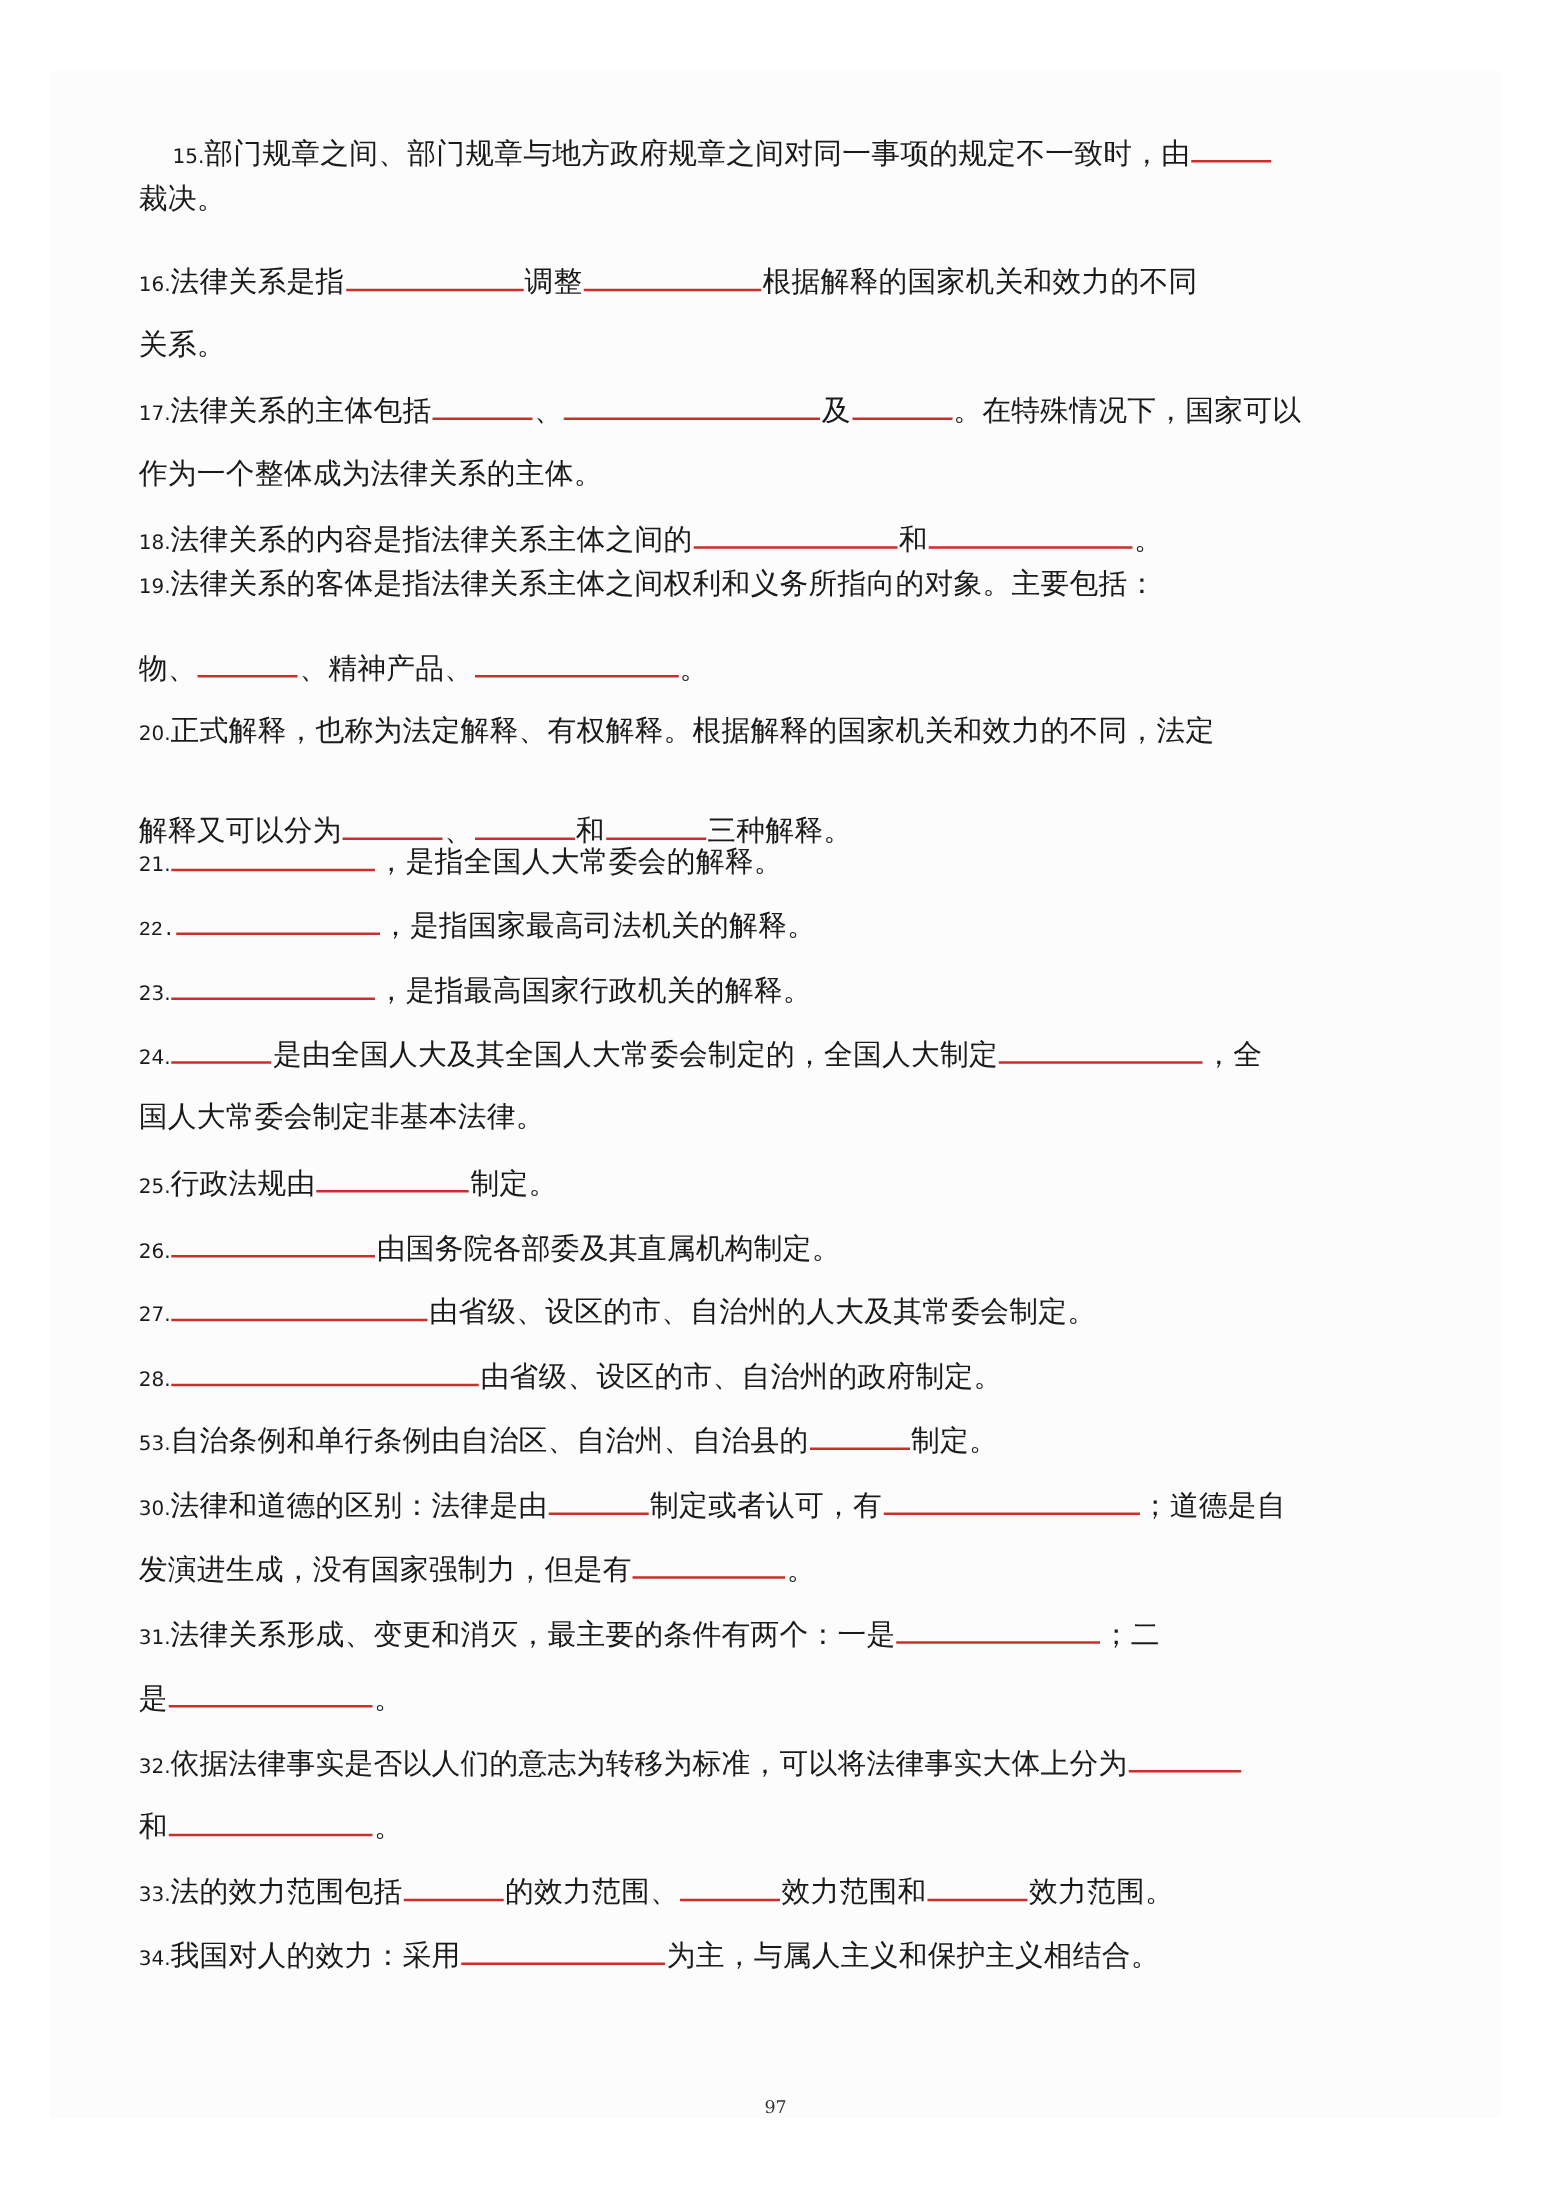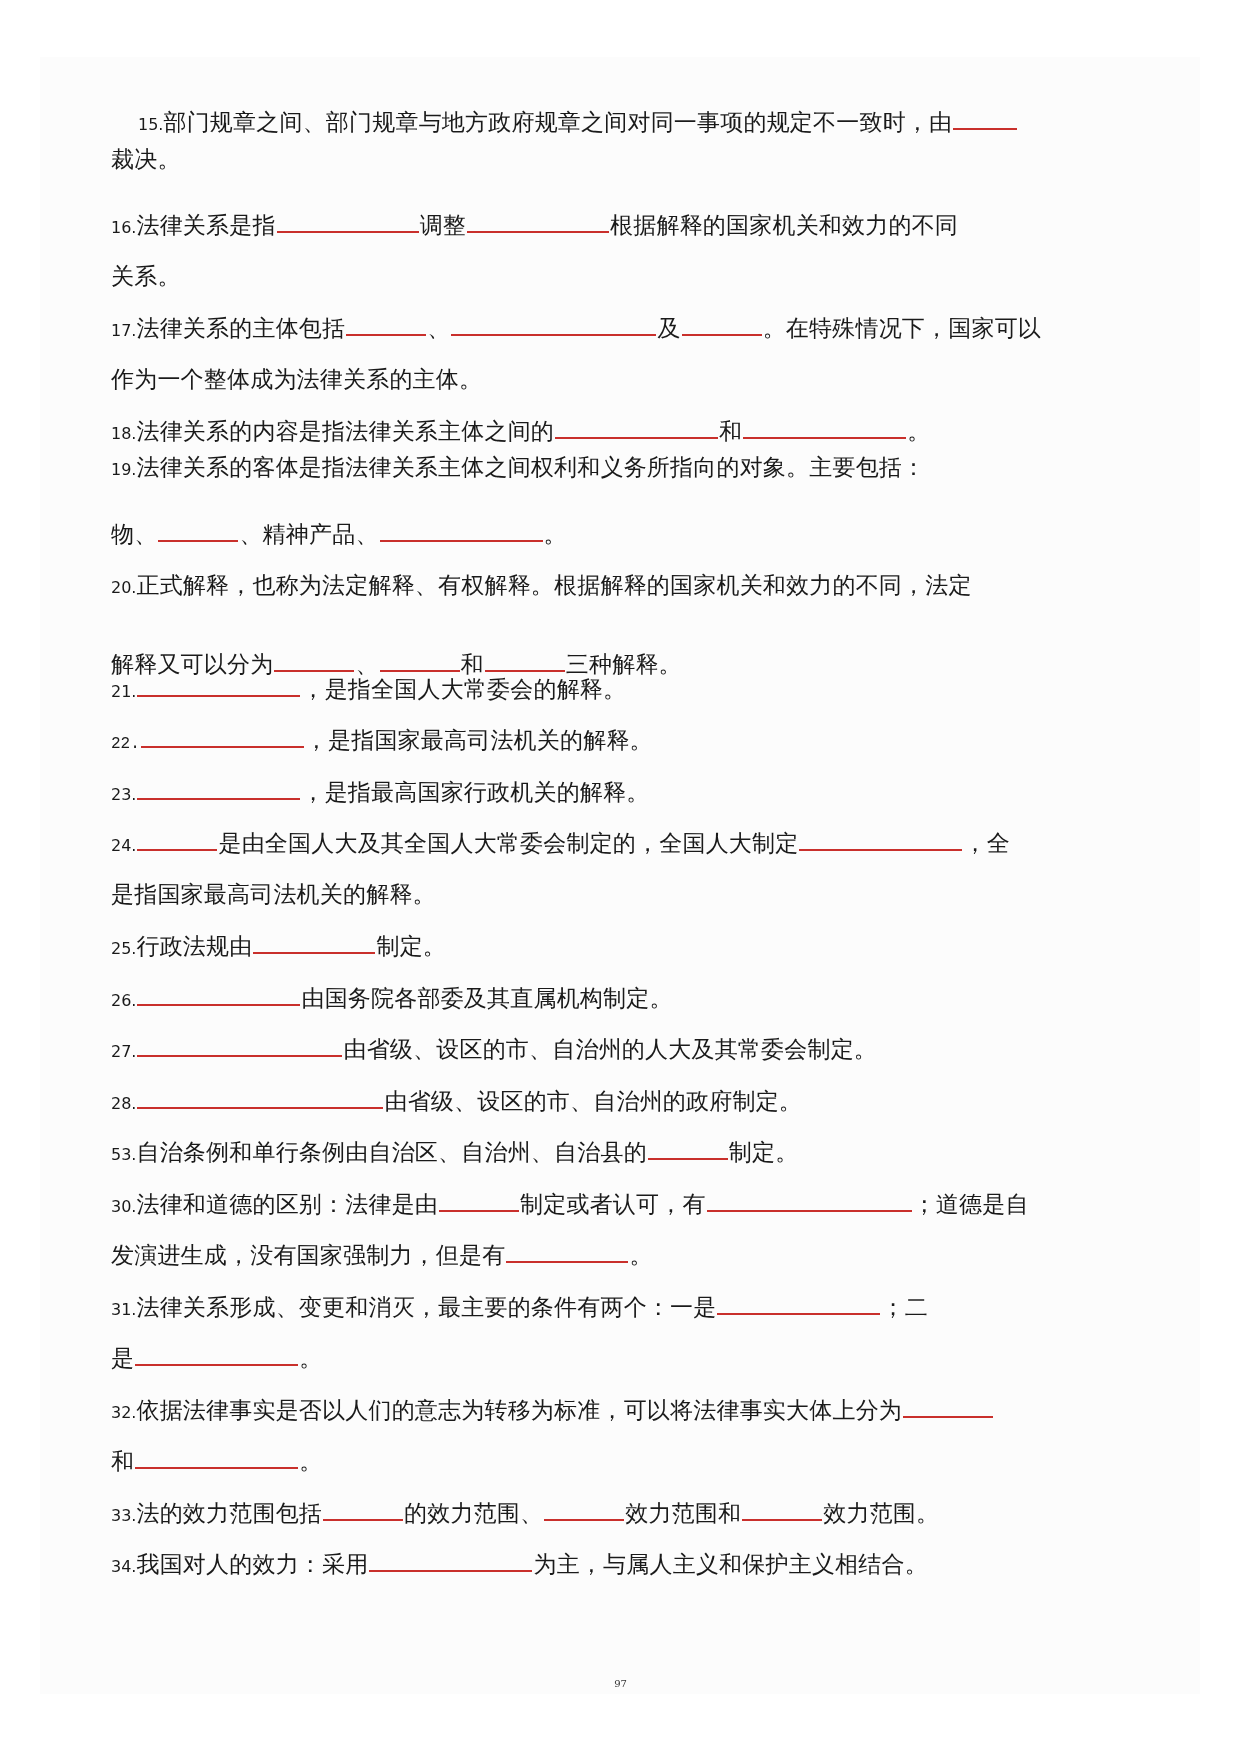--- a/index.html
+++ b/index.html
@@ -6,21 +6,21 @@
   body { width: 1241px; height: 1754px; position: relative; overflow: hidden;
          font-family: "DejaVu Sans", "Liberation Sans", sans-serif; color: #1a1a1a; }
   .page { position: absolute; left: 40px; top: 57px; width: 1160px; height: 1637px;
           background: #fcfcfc; }
   .line { position: absolute; left: 111px; font-size: 23px; line-height: 30px;
           white-space: nowrap; letter-spacing: 0.2px; }
   .num { font-size: 16px; letter-spacing: 0; }
   .blank { display: inline-block; border-bottom: 2px solid #c9302c; height: 22px;
            vertical-align: baseline; margin: 0 1px; }
   .pagenum { position: absolute; left: 0; width: 1241px; top: 1678px; text-align: center;
-             font-family: "DejaVu Serif", "Liberation Serif", serif; font-size: 10px; color: #333; }
+             font-family: "DejaVu Serif", "Liberation Serif", serif; font-size: 14px; color: #333; }
 </style>
 </head>
 <body>
 
 <div class="page"></div>
 <div id="content">
     <div class="line" style="top: 106px; margin-left: 27px;"><span class="num">15.</span><span>部门规章之间、部门规章与地方政府规章之间对同一事项的规定不一致时，由</span><span class="blank" style="width: 64px; border-bottom-color: rgb(201, 48, 44);"></span></div>
     <div class="line" style="top: 144px;"><span>裁决。</span></div>
     <div class="line" style="top: 209px;"><span class="num">16.</span><span>法律关系是指</span><span class="blank" style="width: 142px; border-bottom-color: rgb(201, 48, 44);"></span><span>调整</span><span class="blank" style="width: 142px; border-bottom-color: rgb(201, 48, 44);"></span><span>根据解释的国家机关和效力的不同</span></div>
     <div class="line" style="top: 261px;"><span>关系。</span></div>
@@ -28,21 +28,21 @@
     <div class="line" style="top: 364px;"><span>作为一个整体成为法律关系的主体。</span></div>
     <div class="line" style="top: 415px;"><span class="num">18.</span><span>法律关系的内容是指法律关系主体之间的</span><span class="blank" style="width: 163px; border-bottom-color: rgb(201, 48, 44);"></span><span>和</span><span class="blank" style="width: 163px; border-bottom-color: rgb(201, 48, 44);"></span><span>。</span></div>
     <div class="line" style="top: 452px; text-align: right;"><span class="num">19.</span><span>法律关系的客体是指法律关系主体之间权利和义务所指向的对象。主要包括：</span></div>
     <div class="line" style="top: 518px;"><span>物、</span><span class="blank" style="width: 80px; border-bottom-color: rgb(201, 48, 44);"></span><span>、精神产品、</span><span class="blank" style="width: 163px; border-bottom-color: rgb(201, 48, 44);"></span><span>。</span></div>
     <div class="line" style="top: 570px; text-align: center;"><span class="num">20.</span><span>正式解释，也称为法定解释、有权解释。根据解释的国家机关和效力的不同，法定</span></div>
     <div class="line" style="top: 648px;"><span>解释又可以分为</span><span class="blank" style="width: 80px; border-bottom-color: rgb(201, 48, 44);"></span><span>、</span><span class="blank" style="width: 80px; border-bottom-color: rgb(201, 48, 44);"></span><span>和</span><span class="blank" style="width: 80px; border-bottom-color: rgb(201, 48, 44);"></span><span>三种解释。</span></div>
     <div class="line" style="top: 673px;"><span class="num">21.</span><span class="blank" style="width: 163px; border-bottom-color: rgb(201, 48, 44);"></span><span>，是指全国人大常委会的解释。</span></div>
     <div class="line" style="top: 724px; font-family: Liberation Mono, monospace;"><span class="num">22.</span><span class="blank" style="width: 163px; border-bottom-color: rgb(201, 48, 44);"></span><span>，是指国家最高司法机关的解释。</span></div>
     <div class="line" style="top: 776px;"><span class="num">23.</span><span class="blank" style="width: 163px; border-bottom-color: rgb(201, 48, 44);"></span><span>，是指最高国家行政机关的解释。</span></div>
     <div class="line" style="top: 827px;"><span class="num">24.</span><span class="blank" style="width: 80px; border-bottom-color: rgb(201, 48, 44);"></span><span>是由全国人大及其全国人大常委会制定的，全国人大制定</span><span class="blank" style="width: 163px; border-bottom-color: rgb(201, 48, 44);"></span><span>，全</span></div>
-    <div class="line" style="top: 879px;"><span>是指国家最高司法机关的解释。</span></div>
+    <div class="line" style="top: 879px;"><span>国人大常委会制定非基本法律。</span></div>
     <div class="line" style="top: 930px;"><span class="num">25.</span><span>行政法规由</span><span class="blank" style="width: 122px; border-bottom-color: rgb(201, 48, 44);"></span><span>制定。</span></div>
     <div class="line" style="top: 982px;"><span class="num">26.</span><span class="blank" style="width: 163px; border-bottom-color: rgb(201, 48, 44);"></span><span>由国务院各部委及其直属机构制定。</span></div>
     <div class="line" style="top: 1033px;"><span class="num">27.</span><span class="blank" style="width: 205px; border-bottom-color: rgb(201, 48, 44);"></span><span>由省级、设区的市、自治州的人大及其常委会制定。</span></div>
     <div class="line" style="top: 1085px;"><span class="num">28.</span><span class="blank" style="width: 246px; border-bottom-color: rgb(201, 48, 44);"></span><span>由省级、设区的市、自治州的政府制定。</span></div>
     <div class="line" style="top: 1136px;"><span class="num">53.</span><span>自治条例和单行条例由自治区、自治州、自治县的</span><span class="blank" style="width: 80px; border-bottom-color: rgb(201, 48, 44);"></span><span>制定。</span></div>
     <div class="line" style="top: 1188px;"><span class="num">30.</span><span>法律和道德的区别：法律是由</span><span class="blank" style="width: 80px; border-bottom-color: rgb(201, 48, 44);"></span><span>制定或者认可，有</span><span class="blank" style="width: 205px; border-bottom-color: rgb(201, 48, 44);"></span><span>；道德是自</span></div>
     <div class="line" style="top: 1239px;"><span>发演进生成，没有国家强制力，但是有</span><span class="blank" style="width: 122px; border-bottom-color: rgb(201, 48, 44);"></span><span>。</span></div>
     <div class="line" style="top: 1291px;"><span class="num">31.</span><span>法律关系形成、变更和消灭，最主要的条件有两个：一是</span><span class="blank" style="width: 163px; border-bottom-color: rgb(201, 48, 44);"></span><span>；二</span></div>
     <div class="line" style="top: 1342px;"><span>是</span><span class="blank" style="width: 163px; border-bottom-color: rgb(201, 48, 44);"></span><span>。</span></div>
     <div class="line" style="top: 1394px; text-align: right;"><span class="num">32.</span><span>依据法律事实是否以人们的意志为转移为标准，可以将法律事实大体上分为</span><span class="blank" style="width: 90px; border-bottom-color: rgb(201, 48, 44);"></span></div>

